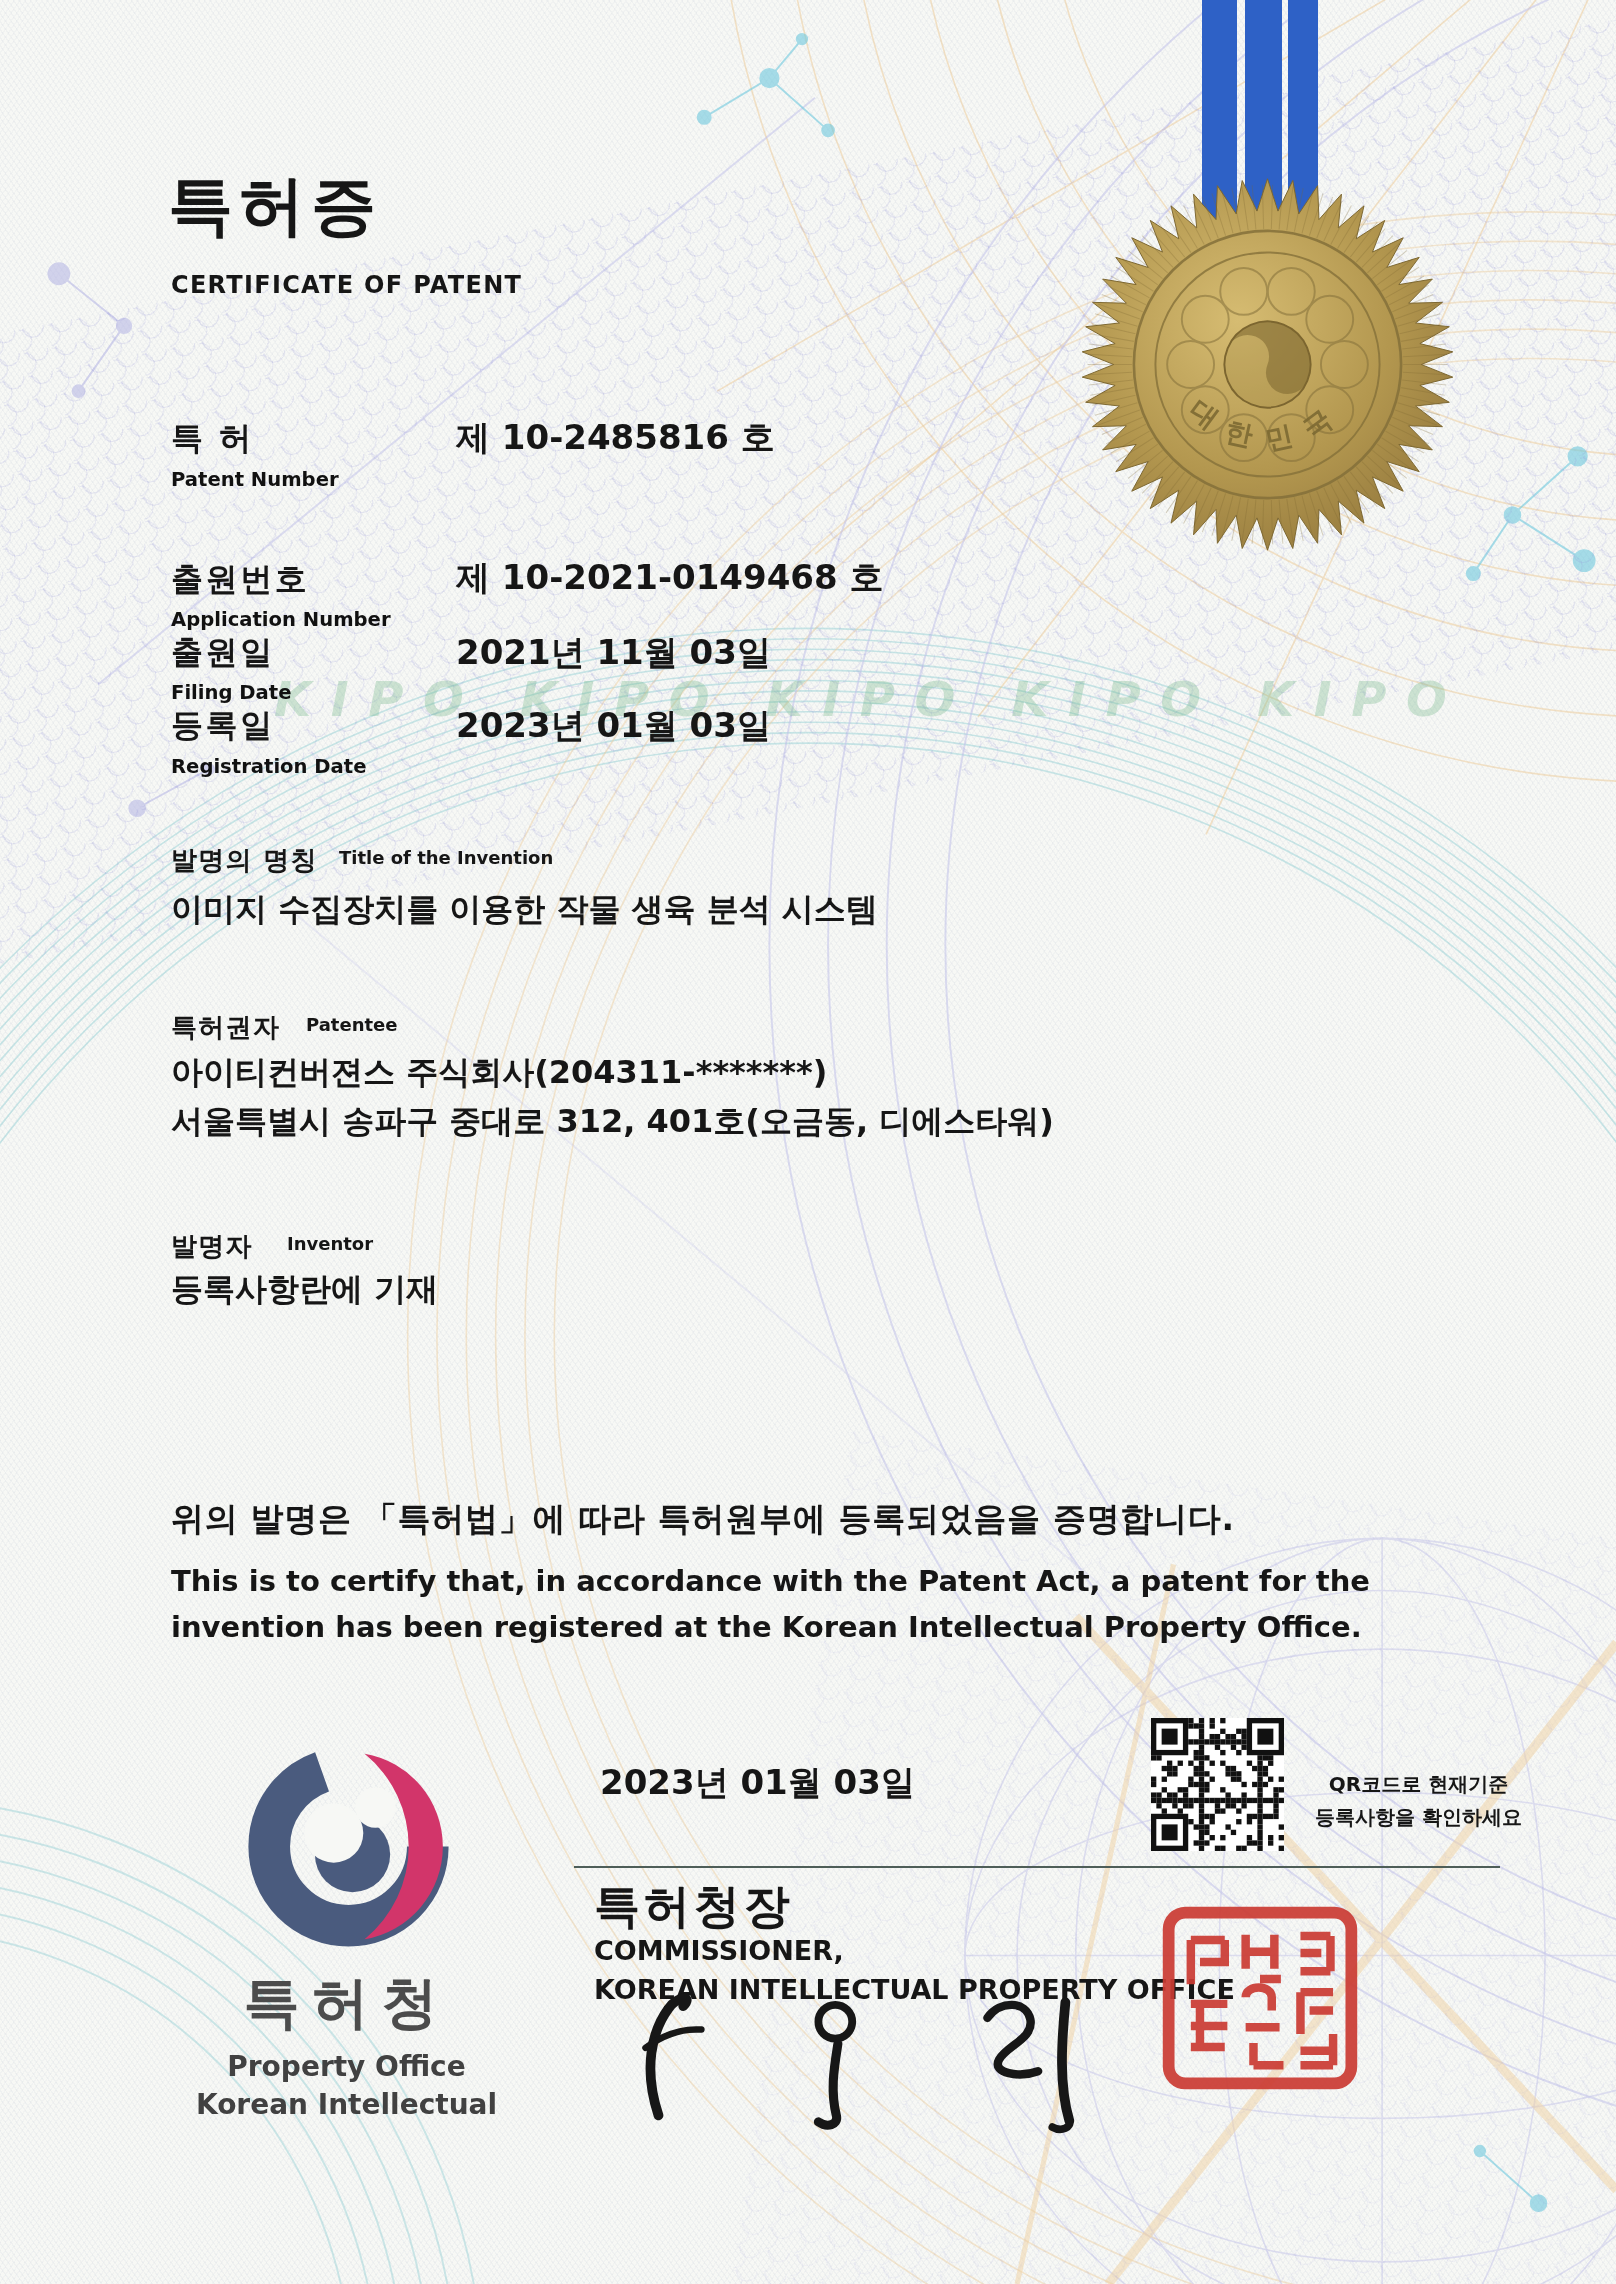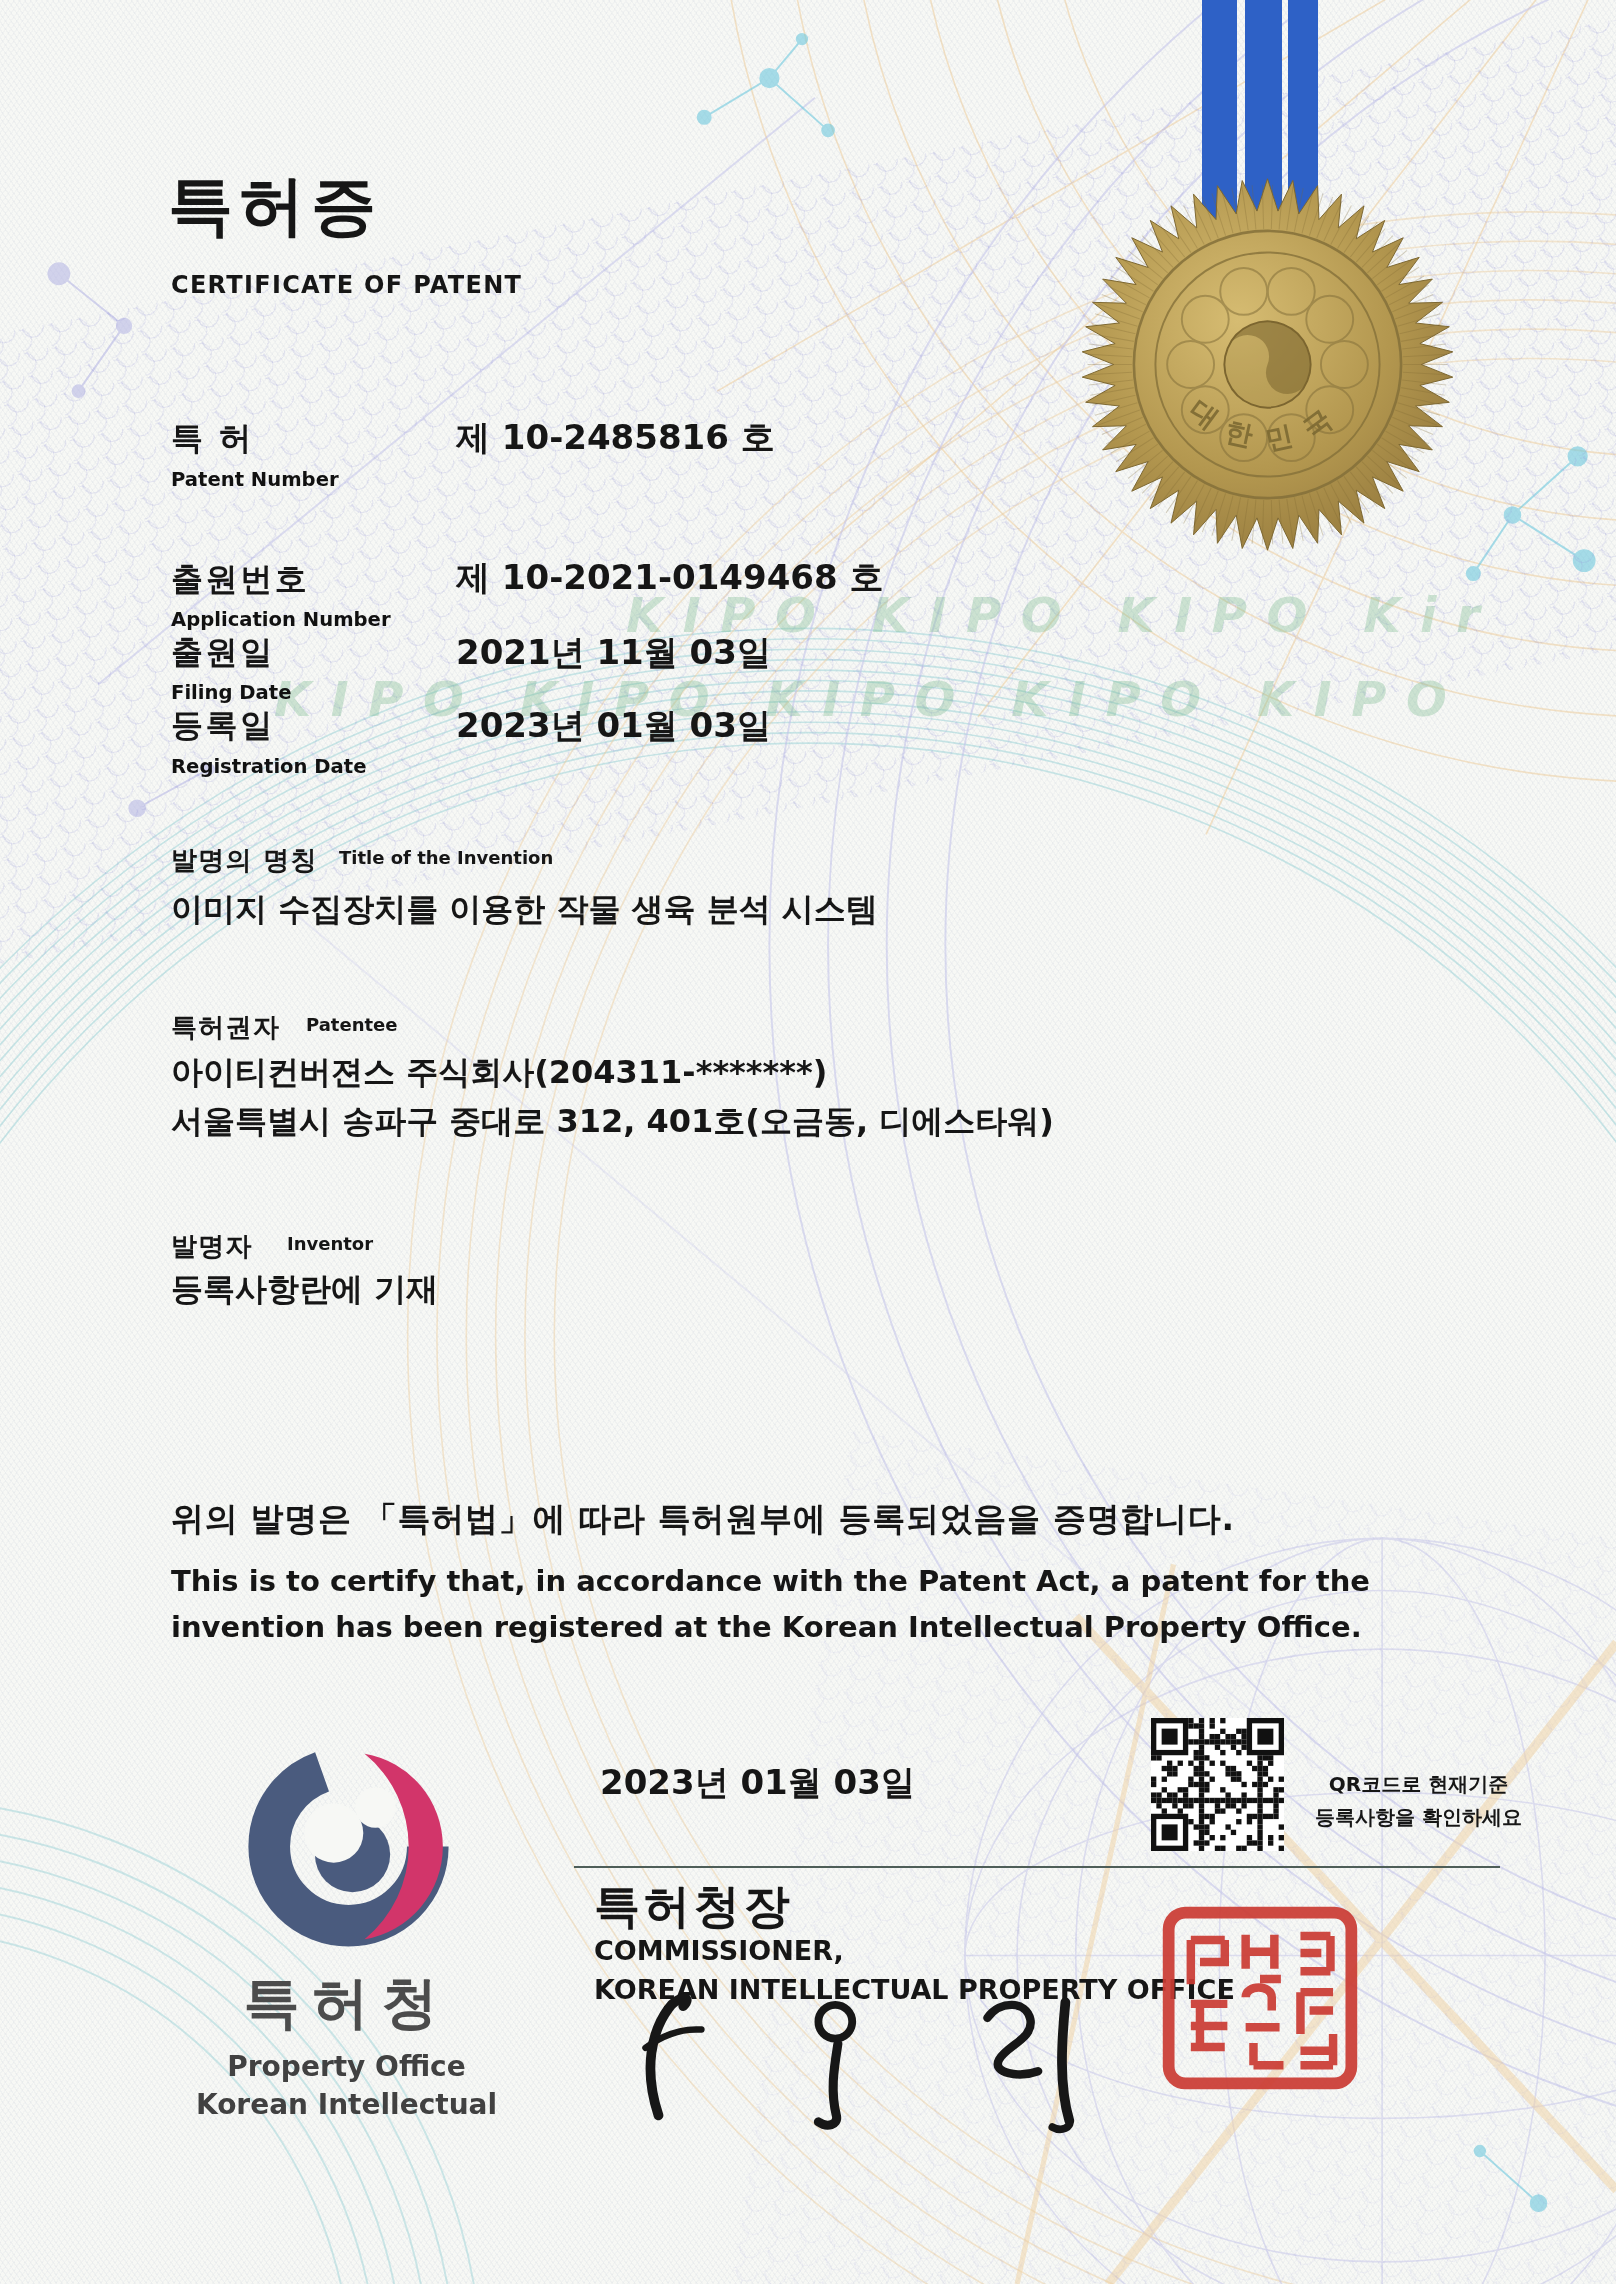--- a/index.html
+++ b/index.html
@@ -163,21 +163,20 @@
         <line x1="190" y1="500" x2="120" y2="600"></line>
       <circle cx="210" cy="1240" r="12"></circle>
         <circle cx="320" cy="1180" r="8"></circle>
       <line x1="210" y1="1240" x2="320" y2="1180"></line>
     </g>
   </svg>
 
   <div class="scaleband" style="left:-169px;top:169px;width:2086px;height:619px;transform:rotate(-11deg);"></div>
   <div class="scaleband" style="left:782px;top:1499px;width:1043px;height:913px;transform:rotate(8deg);opacity:.45;"></div>
 
-  <div class="watermark" style="left:626px;top:587px;font-size:48px;">KIPO KIPO KIPO Kir</div>
   <div class="watermark" style="left:274px;top:671px;font-size:48px;">KIPO KIPO KIPO KIPO KIPO</div>
 
   <div class="ribbon">
     <div class="stripe s1"></div>
     <div class="g1"></div>
     <div class="stripe s2"></div>
     <div class="g2"></div>
     <div class="stripe s3"></div>
   </div>
 

